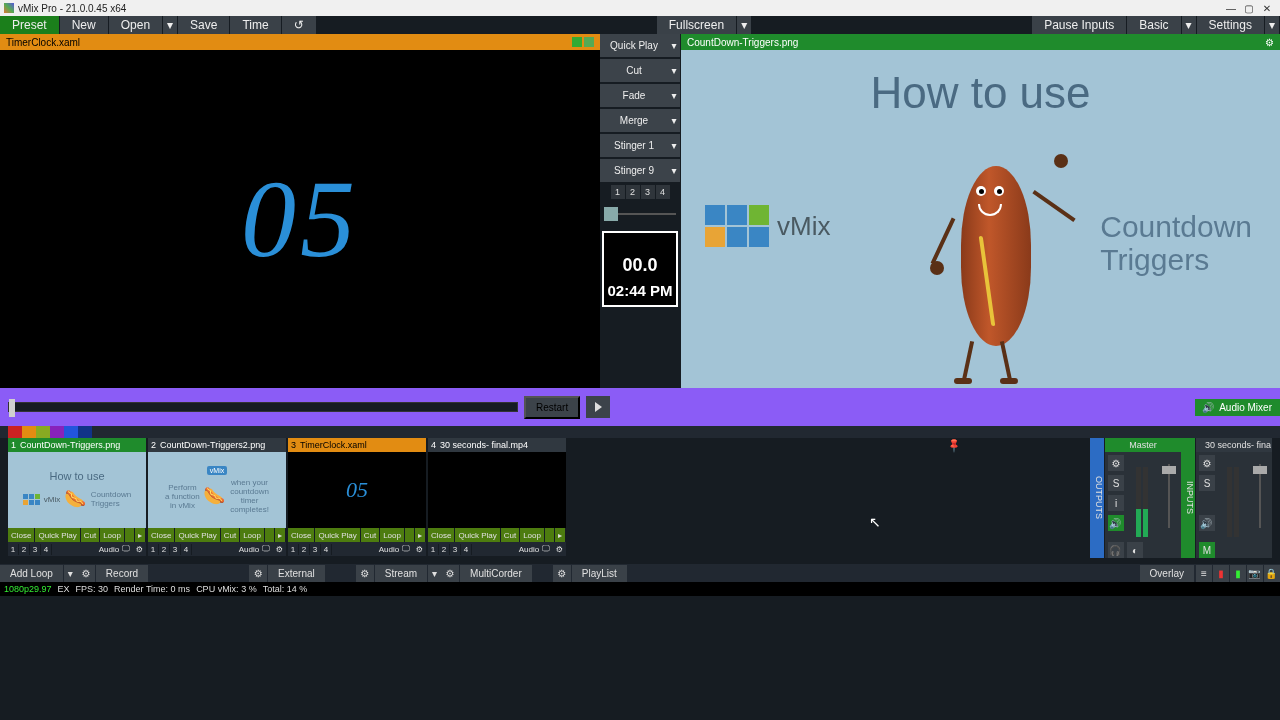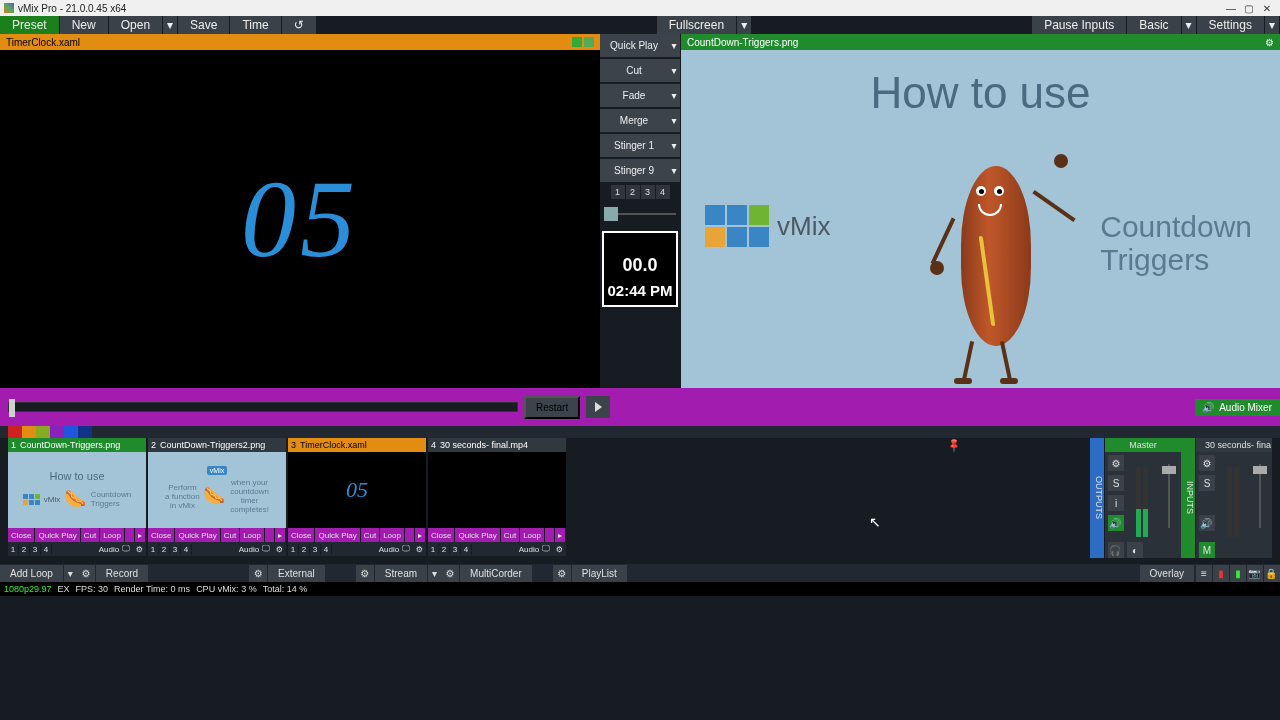--- a/index.html
+++ b/index.html
@@ -59,38 +59,38 @@
 .hd-hand{position:absolute;width:14px;height:14px;background:#5a3016;border-radius:50%;}
 .hd-hand.l{left:-6px;top:115px;}
 .hd-hand.r{right:-12px;top:8px;}
 .hd-leg{position:absolute;width:4px;height:40px;background:#5a3016;top:195px;}
 .hd-leg.l{left:30px;transform:rotate(12deg);}
 .hd-leg.r{left:68px;transform:rotate(-12deg);}
 .hd-foot{position:absolute;width:18px;height:6px;background:#5a3016;border-radius:3px;top:232px;}
 .hd-foot.l{left:18px;} .hd-foot.r{left:64px;}
 .hd-must{position:absolute;left:45px;top:90px;width:30px;height:90px;}
 .hd-must::before{content:"";position:absolute;left:4px;top:0;width:4px;height:90px;background:#e8c33a;border-radius:4px;transform:skewX(8deg);}
-.timeline-row { height: 38px; display: flex; align-items: center; padding: 6px 8px; gap: 6px; background:#a21caf;}
+.timeline-row { height: 38px; display: flex; align-items: center; padding: 6px 8px; gap: 6px; background:#8b5cf6;}
 .timeline-track { flex:0 0 510px; height: 10px; background: #161c22; border:1px solid #333; position: relative; }
 .timeline-handle { position:absolute; left:0; top:-4px; width:6px; height:18px; background:#d0d0d0; }
 .restart-btn { background:#3c434a; padding:4px 10px; font-size:10px; }
 .play-icon { background:#3c434a; width:24px; height:22px; display:flex; align-items:center; justify-content:center;}
 .play-icon::after{content:"";border-left:7px solid #ddd;border-top:5px solid transparent;border-bottom:5px solid transparent;}
 .audio-mixer-tab{ position:absolute; right:0; background:#1f8b2c; color:#fff; padding:3px 8px; font-size:10px; display:flex; align-items:center; gap:4px;}
 .color-row { display:flex; height:12px; padding-left:8px; background:#212831;}
 .color-row div{ width:14px; height:12px;}
 .inputs-row { height: 126px; display: flex; padding: 0 8px; gap: 2px; background:#161c22; position:relative;}
 .input-card { width: 138px; display: flex; flex-direction: column; }
 .input-header { height: 14px; font-size: 9px; display: flex; align-items: center; padding: 0 3px; background: #1f8b2c; color:#fff; gap:4px;}
 .input-header.orange { background:#e28c12; color:#000;}
 .input-header.dark { background:#303840; color:#ddd;}
 .input-header .num{ font-weight:normal;}
 .input-thumb { height: 76px; background: #a3c4d6; display:flex; align-items:center; justify-content:center; font-size:22px; position:relative; overflow:hidden;}
 .input-thumb.black { background:#000; color:#2a8fd8; font-style:italic; font-family:Georgia,serif;}
-.input-btns1 { height:14px; display:flex; background:#a21caf; font-size:8px;}
+.input-btns1 { height:14px; display:flex; background:#4d7c0f; font-size:8px;}
 .input-btns1 div { padding:1px 3px; border-right:1px solid #161c22; display:flex; align-items:center;}
 .input-btns1 .sp{flex:1;}
 .input-btns2 { height:14px; display:flex; background:#212831; font-size:8px; align-items:center;}
 .input-btns2 .n { width:11px; text-align:center; border-right:1px solid #161c22; padding:1px 0;}
 .input-btns2 .sp{flex:1;}
 .input-btns2 .ico{padding:0 3px;}
 .pin-icon{position:absolute; left:948px; top:2px; font-size:10px; transform:rotate(-45deg);}
 .mixer-area { position:absolute; right:8px; top:0; display:flex; height:120px;}
 .mixer-vtab { width:14px; background:#2c6cc4; writing-mode:vertical-rl; text-align:center; font-size:9px; padding:4px 0;}
 .mixer-vtab.green{background:#1f8b2c;}

